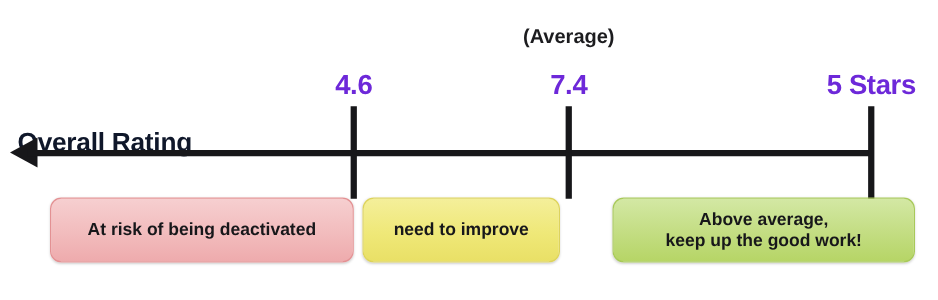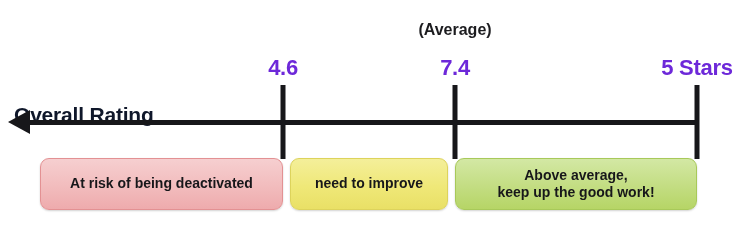--- a/index.html
+++ b/index.html
@@ -101,20 +101,21 @@
     background: linear-gradient(180deg, #f6cfd0 0%, #f2bcbd 55%, #eeabad 100%);
     border: 1px solid #e39193;
   }
   .band-below {
     background: linear-gradient(180deg, #f4ef9a 0%, #efe878 55%, #e9e066 100%);
     border: 1px solid #ddd35c;
   }
   .band-above {
     background: linear-gradient(180deg, #d3e8a4 0%, #c3dd82 55%, #b6d566 100%);
     border: 1px solid #a8c95a;
+    margin-left: 35px;
   }
   .band-line { display: block; }
 </style>
 </head>
 <body>
 
 <div id="figure">
 
   <div class="axis-title">Overall Rating</div>
 

